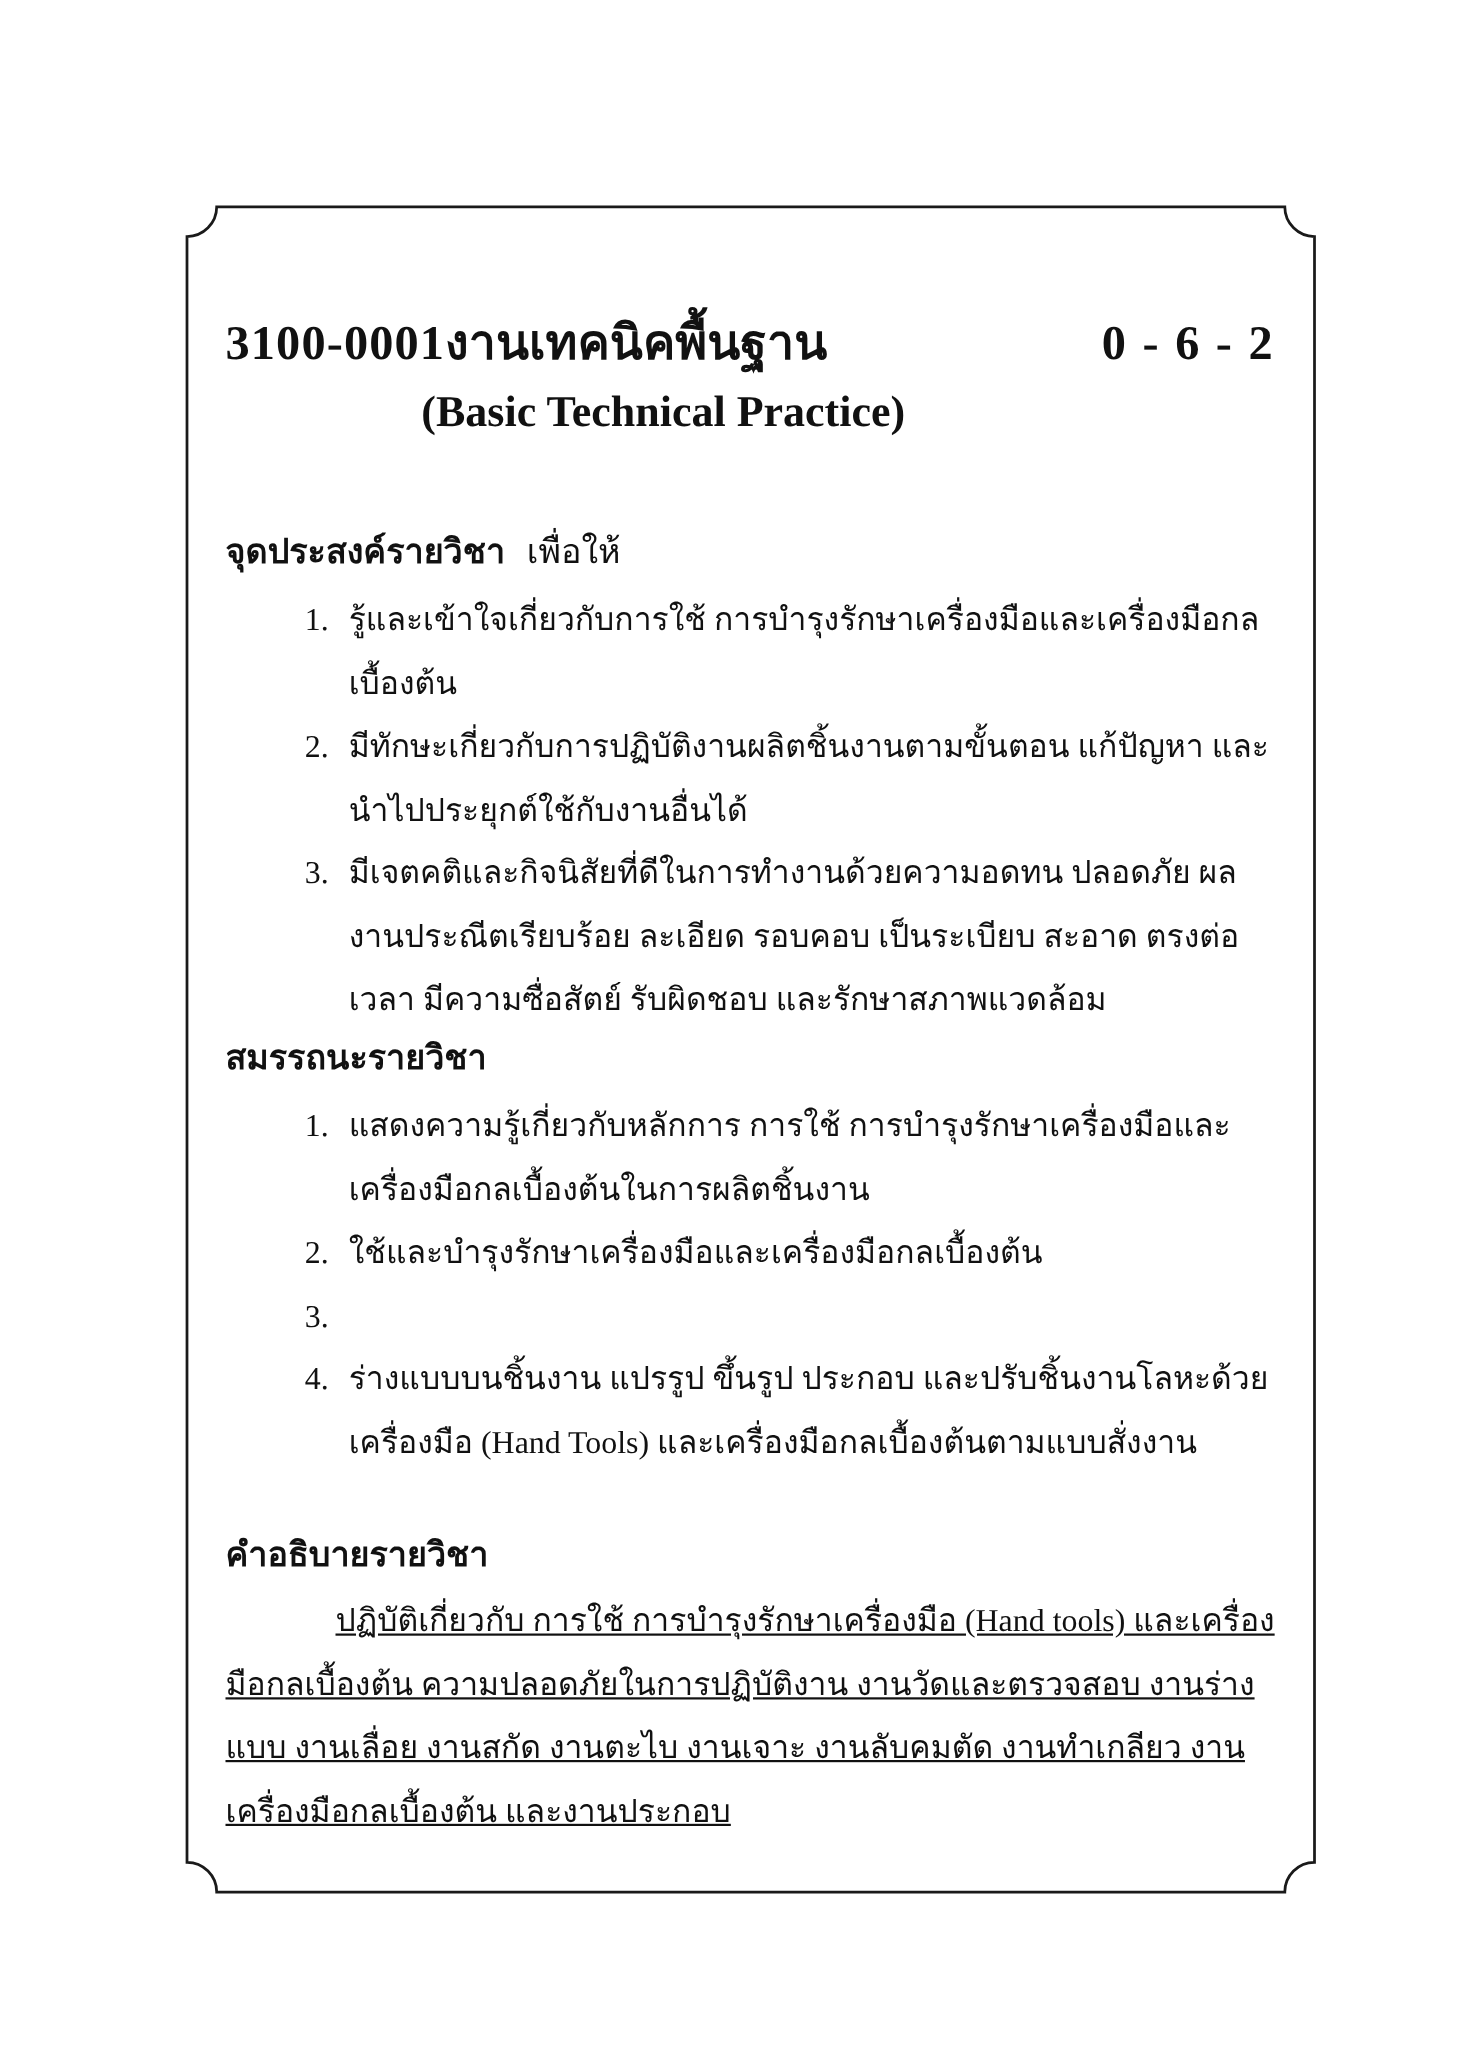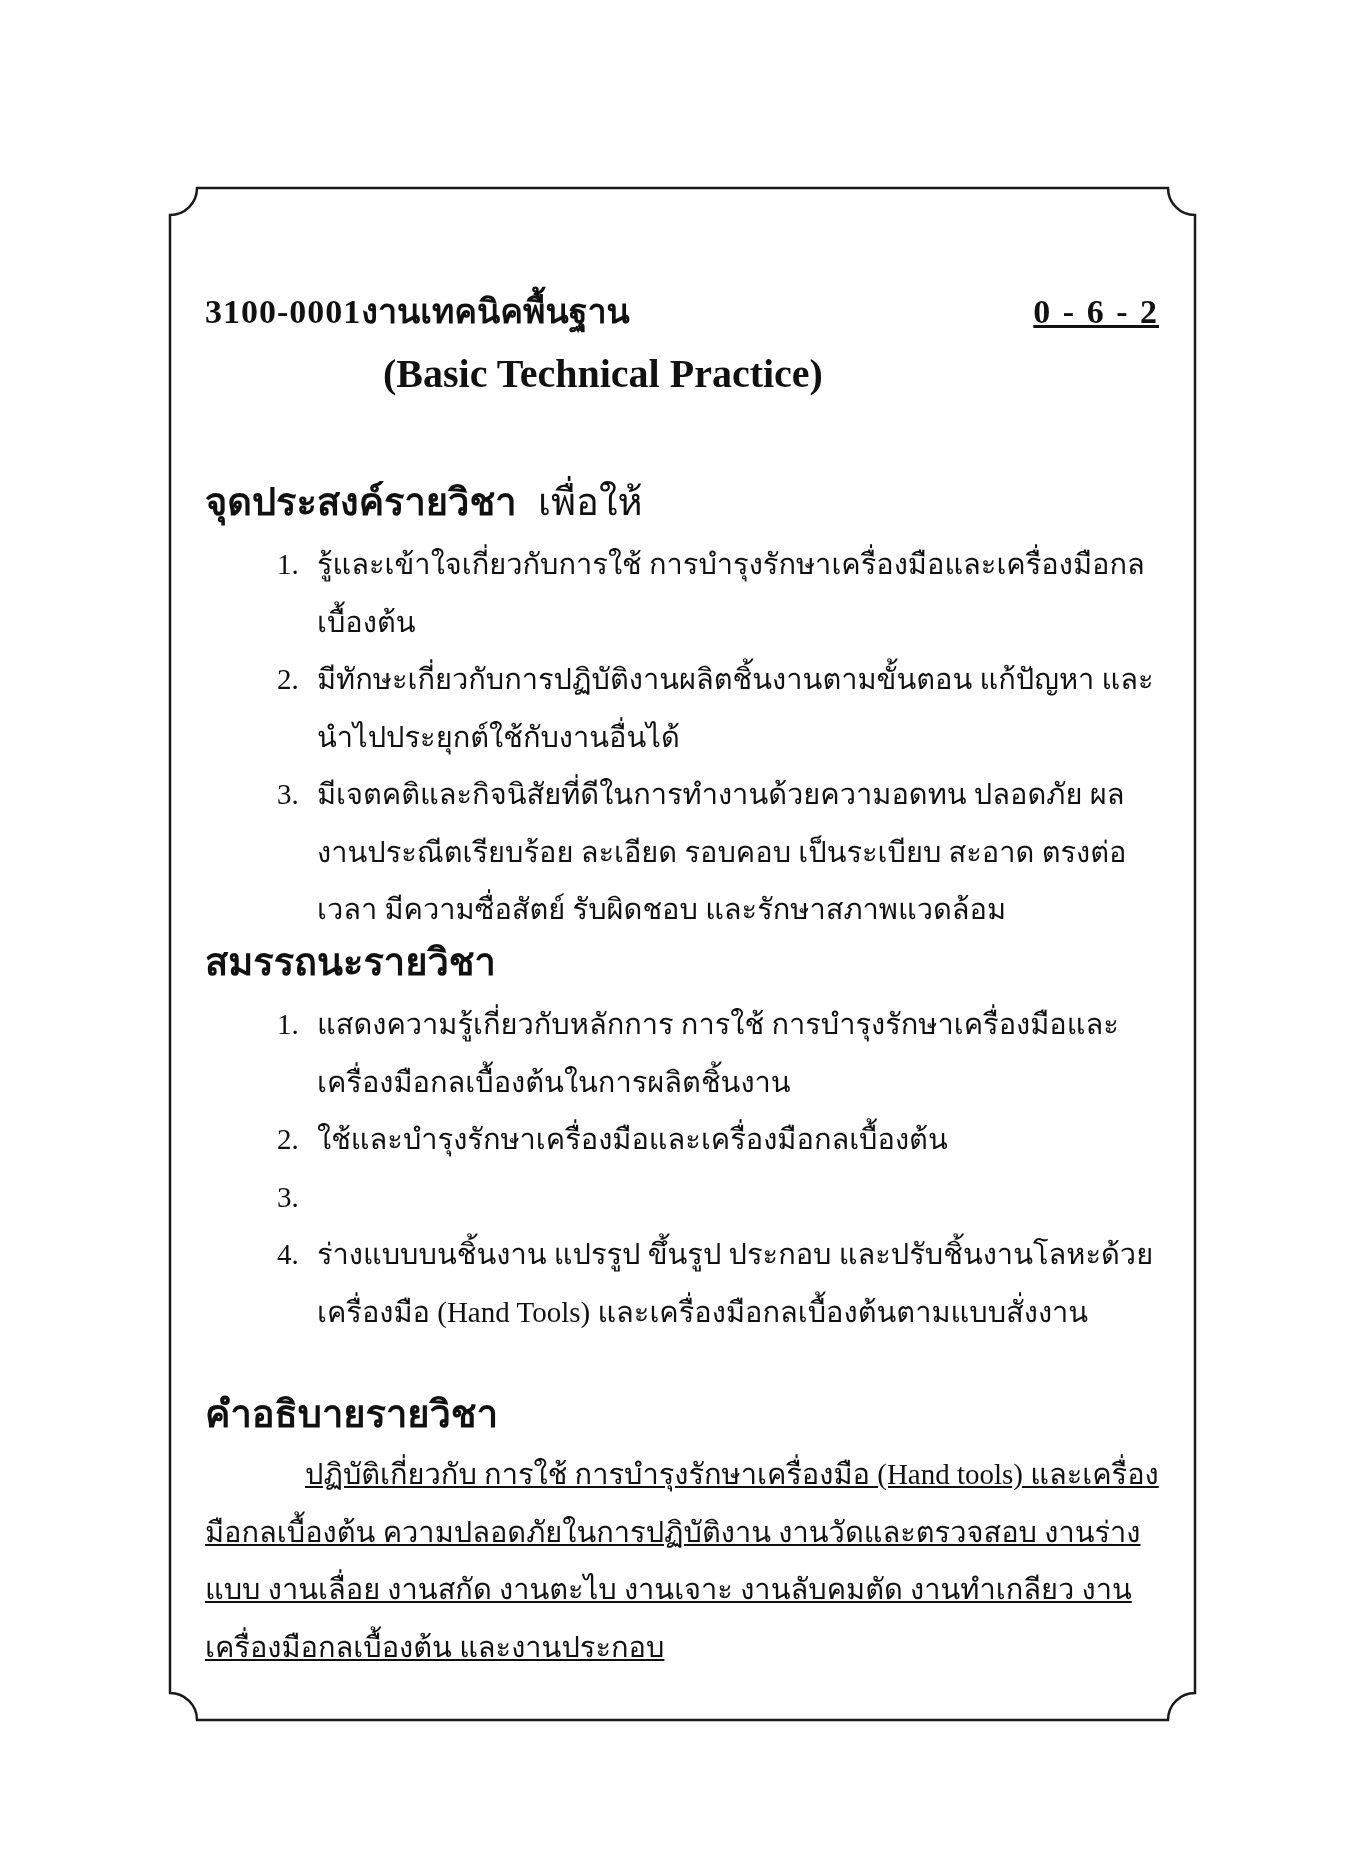--- a/index.html
+++ b/index.html
@@ -26,41 +26,41 @@
   }
   .abs { position: absolute; }
 
   .header-row {
     left: 205px;
     right: 190px;
     top: 290px;
     display: flex;
     align-items: baseline;
     font-weight: bold;
-    font-size: 34px;
+    font-size: 44px;
     line-height: 44px;
     white-space: nowrap;
   }
   .course-code { letter-spacing: 1px; }
   .course-title-th { }
   .header-spacer { flex: 1; }
-  .course-credits { letter-spacing: 2px; text-decoration: underline; }
+  .course-credits { letter-spacing: 2px; }
 
   .subtitle {
     left: 383px;
     top: 352px;
     font-weight: bold;
     font-size: 40px;
     line-height: 44px;
   }
 
   .section-heading {
     left: 205px;
     right: 184px;
-    font-size: 38px;
+    font-size: 31px;
     line-height: 48px;
   }
   .section-heading .hd { font-weight: bold; }
   .section-heading .hd-suffix { font-weight: normal; margin-left: 12px; }
 
   .body-block {
     left: 205px;
     width: 962px;
     font-size: 29px;
     line-height: 57.5px;

